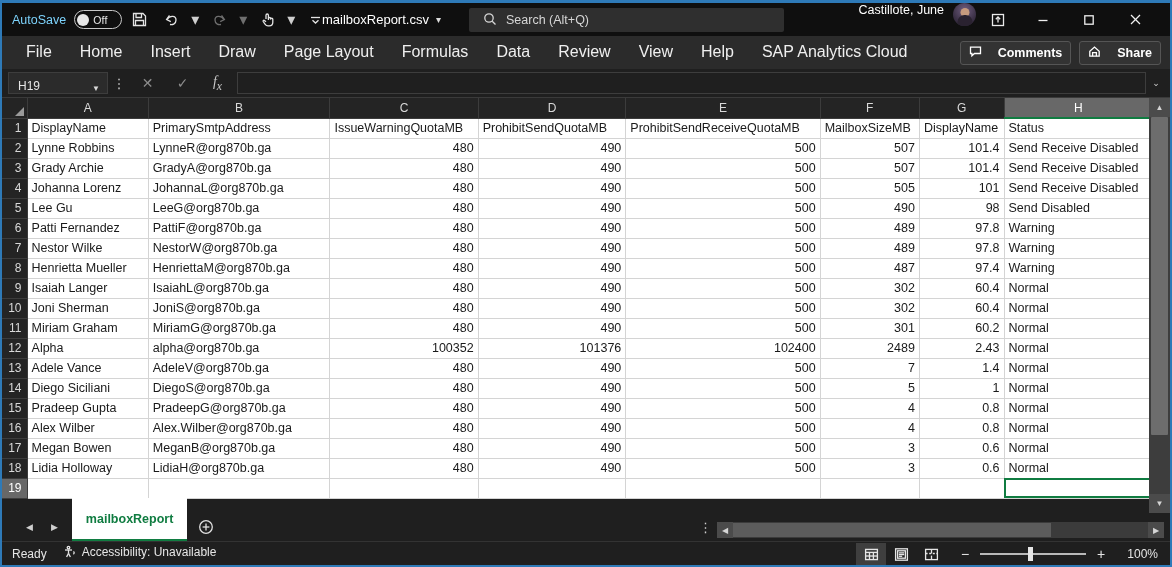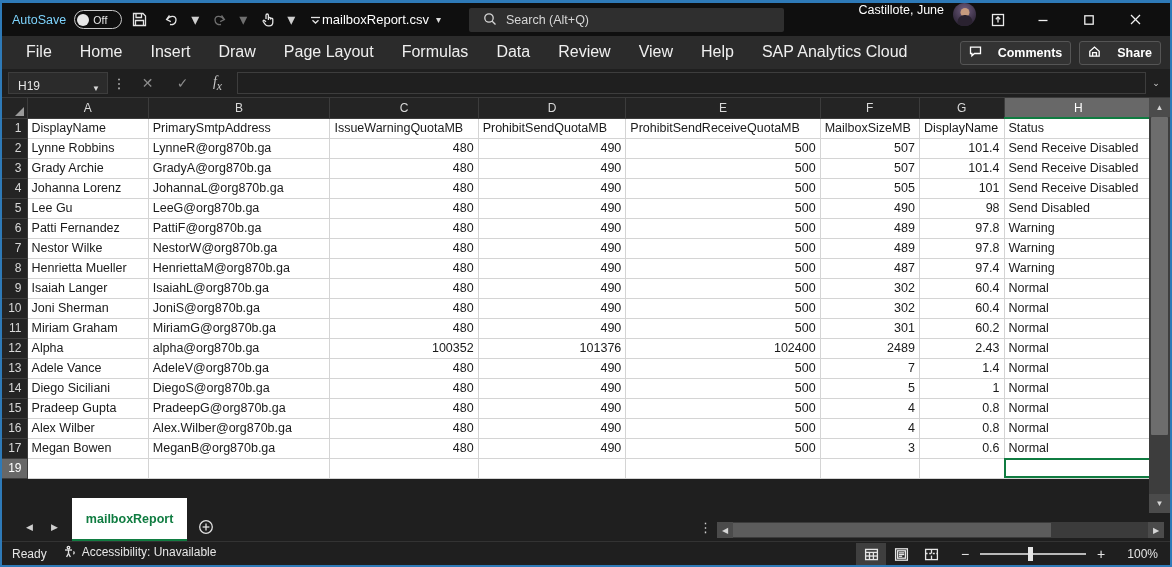--- a/index.html
+++ b/index.html
@@ -574,20 +574,31 @@
               <td class="cell cA txt">Megan Bowen</td>
               <td class="cell cB txt">MeganB@org870b.ga</td>
               <td class="cell cC num">480</td>
               <td class="cell cD num">490</td>
               <td class="cell cE num">500</td>
               <td class="cell cF num">3</td>
               <td class="cell cG num">0.6</td>
               <td class="cell cH txt">Normal</td>
             </tr>
             <tr>
+              <td class="rowhead">18</td>
+              <td class="cell cA txt">Lidia Holloway</td>
+              <td class="cell cB txt">LidiaH@org870b.ga</td>
+              <td class="cell cC num">480</td>
+              <td class="cell cD num">490</td>
+              <td class="cell cE num">500</td>
+              <td class="cell cF num">3</td>
+              <td class="cell cG num">0.6</td>
+              <td class="cell cH txt">Normal</td>
+            </tr>
+            <tr>
               <td class="rowhead sel">19</td>
               <td class="cell cA txt"></td>
               <td class="cell cB txt"></td>
               <td class="cell cC num"></td>
               <td class="cell cD num"></td>
               <td class="cell cE num"></td>
               <td class="cell cF num"></td>
               <td class="cell cG num"></td>
               <td class="cell cH txt selected"></td>
             </tr>

